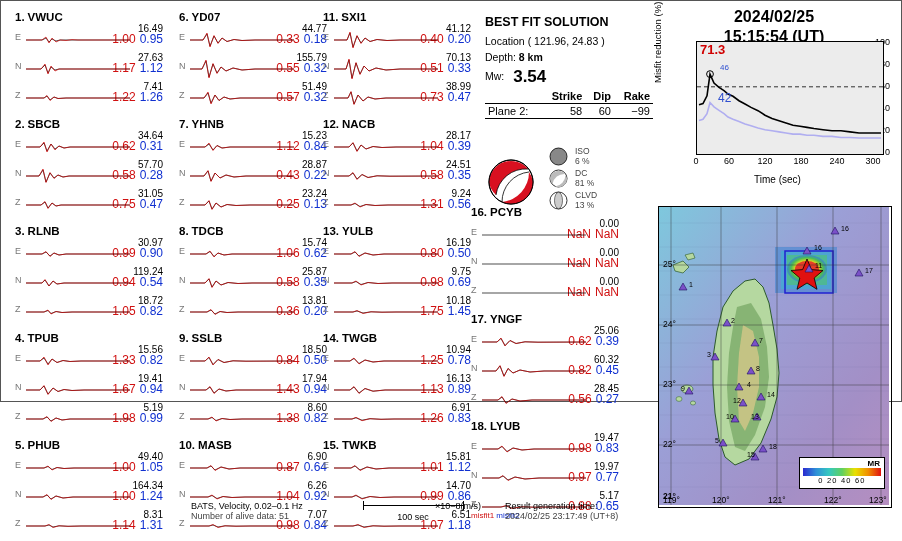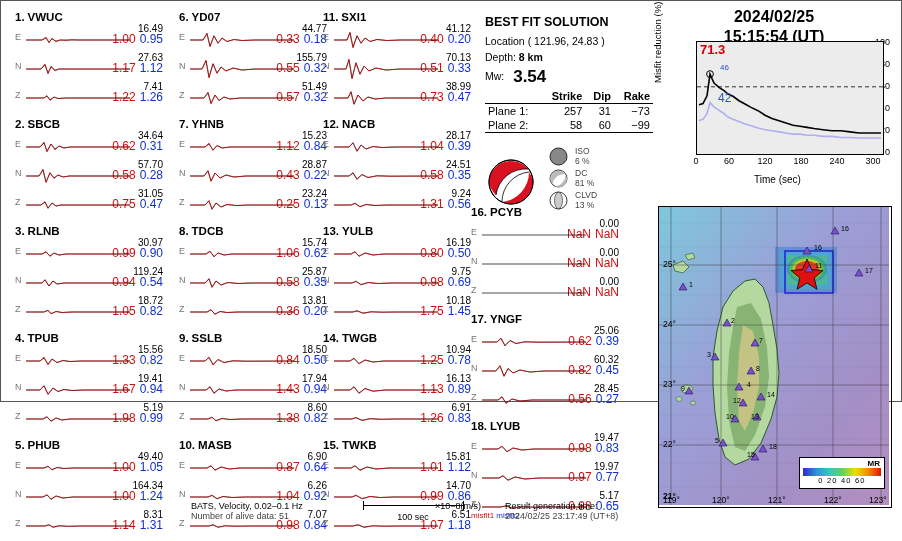--- a/index.html
+++ b/index.html
@@ -785,26 +785,20 @@
     </div>
   </div>
 
   <table class="ptable">
     <tbody>
         <tr class="hdr">
       <td class="nm"></td>
       <th>Strike</th>
       <th>Dip</th>
       <th>Rake</th>
-    </tr>
-    <tr>
-      <td class="nm">Plane 1:</td>
-      <td>257</td>
-      <td>31</td>
-      <td>−73</td>
     </tr>
     <tr class="last">
       <td class="nm">Plane 2:</td>
       <td>58</td>
       <td>60</td>
       <td>−99</td>
     </tr>
   </tbody>
     </table>
 

